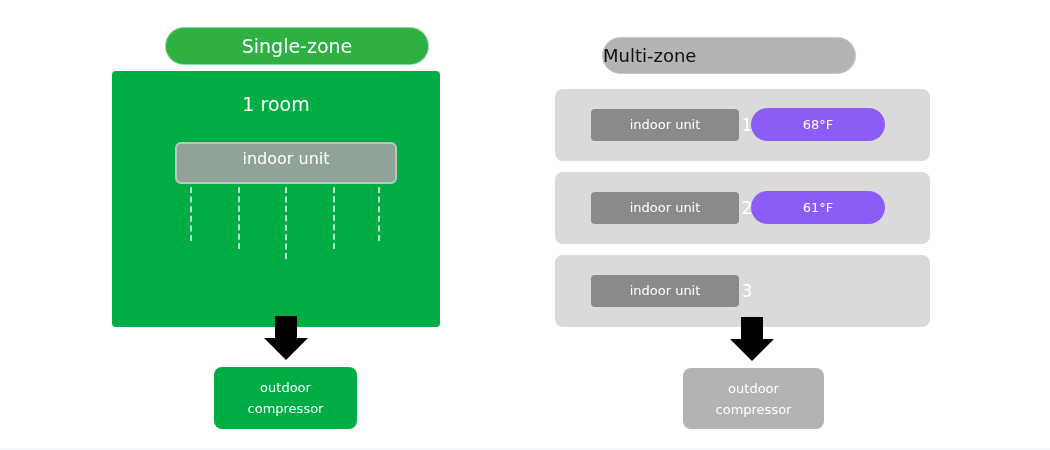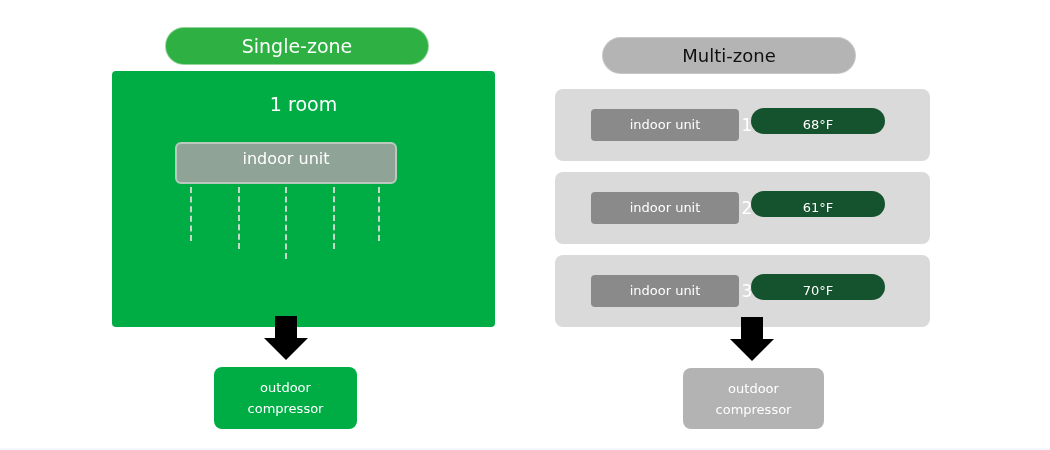--- a/index.html
+++ b/index.html
@@ -11,21 +11,21 @@
   .bottom-strip { position: absolute; left: 0; top: 448px; width: 1050px; height: 2px; background: #f4f7fb; }
 
   
   .sz-title {
     position: absolute; left: 166px; top: 28px; width: 262px; height: 36px;
     border-radius: 18px; background: #2fb042;
     color: #fff; font-size: 19px; line-height: 36px; text-align: center;
     box-shadow: 0 0 0 1px rgba(80,180,90,0.6);
   }
   .sz-room {
-    position: absolute; left: 112px; top: 71px; width: 383px; height: 256px;
+    position: absolute; left: 112px; top: 71px; width: 328px; height: 256px;
     background: #00ad45; border-radius: 4px;
   }
   .sz-room-label {
     position: absolute; left: 0; top: 22px; width: 100%; text-align: center;
     color: #fff; font-size: 19px;
   }
   .sz-indoor {
     position: absolute; left: 63px; top: 71px; width: 222px; height: 42px;
     background: #8fa497; border: 2px solid #b9c9be; border-radius: 6px;
     color: #fff; font-size: 16px; text-align: center; line-height: 30px;
@@ -41,39 +41,39 @@
   .sz-outdoor {
     position: absolute; left: 214px; top: 367px; width: 143px; height: 62px;
     background: #00ad45; border-radius: 8px; color: #fff; font-size: 13px;
     display: flex; flex-direction: column; align-items: center; justify-content: center; line-height: 21px;
   }
 
   
   .mz-title {
     position: absolute; left: 603px; top: 38px; width: 252px; height: 35px;
     border-radius: 18px; background: #b4b4b4; color: #111;
-    font-size: 18px; line-height: 35px; text-align: center;
+    font-size: 18px; line-height: 35px; 
     box-shadow: 0 0 0 1px #c8c8c8;
   }
   .zone {
     position: absolute; left: 555px; width: 375px; height: 72px;
     background: #dadada; border-radius: 8px;
   }
   .zone .unit {
     position: absolute; left: 36px; top: 20px; width: 148px; height: 32px;
     background: #8a8a8a; border-radius: 4px; color: #fff; font-size: 13px;
     text-align: center; line-height: 32px;
   }
   .zone .num {
     position: absolute; left: 184px; top: 20px; width: 16px; height: 32px;
     color: #fff; font-size: 17px; line-height: 32px; text-align: center;
   }
   .zone .temp {
-    position: absolute; left: 196px; top: 19px; width: 134px; height: 26px;
-    background: #14532d; border-radius: 17px; color: #fff; font-size: 13px;
+    position: absolute; left: 196px; top: 19px; width: 134px; height: 33px;
+    background: #8b5cf6; border-radius: 17px; color: #fff; font-size: 13px;
     text-align: center; line-height: 33px;
   }
   .mz-outdoor {
     position: absolute; left: 683px; top: 368px; width: 141px; height: 61px;
     background: #b3b3b3; border-radius: 8px; color: #fff; font-size: 13px;
     display: flex; flex-direction: column; align-items: center; justify-content: center; line-height: 21px;
   }
 </style>
 </head>
 <body>
@@ -110,21 +110,20 @@
 
 <div class="zone" style="top:172px;">
   <div class="unit">indoor unit</div>
   <div class="num">2</div>
   <div class="temp">61°F</div>
 </div>
 
 <div class="zone" style="top:255px;">
   <div class="unit">indoor unit</div>
   <div class="num">3</div>
-  <div class="temp">70°F</div>
 </div>
 
 <div class="arrow" style="left:730px; top:317px;">
   <div class="stem"></div>
     <div class="head"></div>
 </div>
 
 <div class="mz-outdoor">
   <span>outdoor</span>
   <span>compressor</span>

